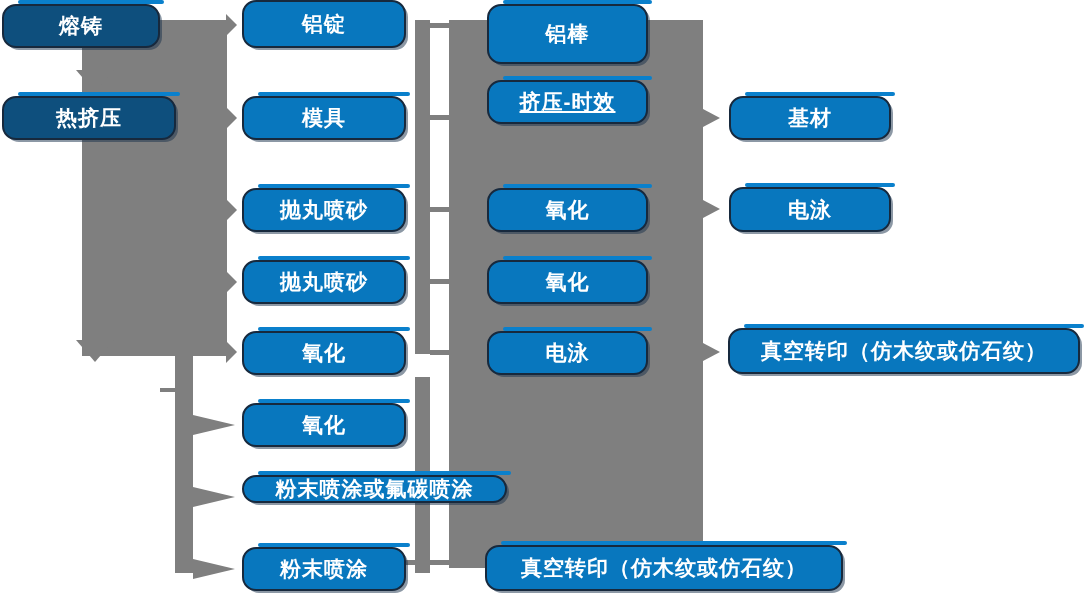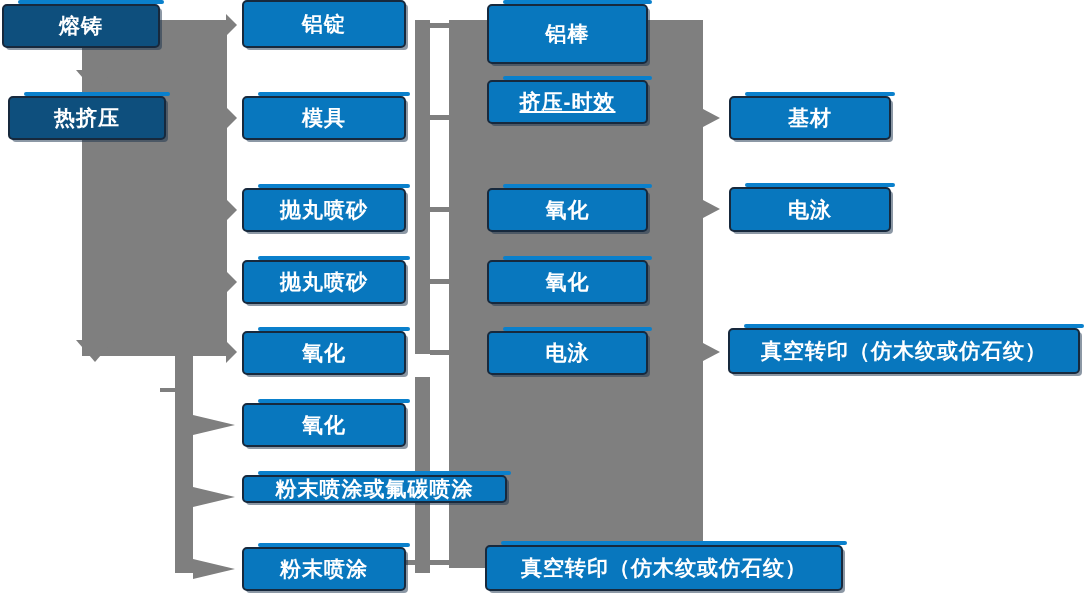--- a/index.html
+++ b/index.html
@@ -9,21 +9,21 @@
   }
   .conn{position:absolute;background:#7f7f7f;z-index:1;}
   .tri{position:absolute;width:0;height:0;z-index:1;}
   .tri.down{border-left:19px solid transparent;border-right:19px solid transparent;border-top:22px solid #7f7f7f;}
   .tri.right-sm{border-top:11px solid transparent;border-bottom:11px solid transparent;border-left:11px solid #7f7f7f;}
   .tri.right-lg{border-top:10px solid transparent;border-bottom:10px solid transparent;border-left:42px solid #7f7f7f;}
   .tri.right-md{border-top:9px solid transparent;border-bottom:9px solid transparent;border-left:17px solid #7f7f7f;}
   .node{
     position:absolute;z-index:2;box-sizing:border-box;
     display:flex;align-items:center;justify-content:center;
-    border:2px solid #17293d;border-radius:5px;
+    border:2px solid #17293d;border-radius:14px;
     color:#ffffff;font-size:21px;font-weight:700;letter-spacing:1px;
     box-shadow:3px 3px 0 -1px rgba(25,50,75,0.5);
     white-space:nowrap;
   }
   .node::before{
     content:"";position:absolute;top:-6px;left:14px;right:-6px;height:4px;
     background:#0a80cc;border-radius:2px;
   }
   .node.proc{background:#0877be;}
   .node.stage{background:#0e4f7d;}
@@ -54,21 +54,21 @@
     <div class="tri right-sm" style="left: 226px; top: 341px;"></div>
     <div class="tri right-lg" style="left: 193px; top: 415px;"></div>
     <div class="tri right-lg" style="left: 193px; top: 487px;"></div>
     <div class="tri right-lg" style="left: 193px; top: 559px;"></div>
     <div class="tri right-md" style="left: 703px; top: 109px;"></div>
     <div class="tri right-md" style="left: 703px; top: 200px;"></div>
     <div class="tri right-md" style="left: 703px; top: 343px;"></div>
     <div class="node stage" style="left: 2px; top: 4px; width: 158px; height: 44px;">
       <span class="label">熔铸</span>
     </div>
-    <div class="node stage" style="left: 8px; top: 96px; width: 158px; height: 44px;">
+    <div class="node stage" style="left: 2px; top: 96px; width: 174px; height: 44px;">
       <span class="label">热挤压</span>
     </div>
     <div class="node proc" style="left: 242px; top: 0; width: 164px; height: 48px;">
       <span class="label">铝锭</span>
     </div>
     <div class="node proc" style="left: 242px; top: 96px; width: 164px; height: 44px;">
       <span class="label">模具</span>
     </div>
     <div class="node proc" style="left: 242px; top: 188px; width: 164px; height: 44px;">
       <span class="label">抛丸喷砂</span>

